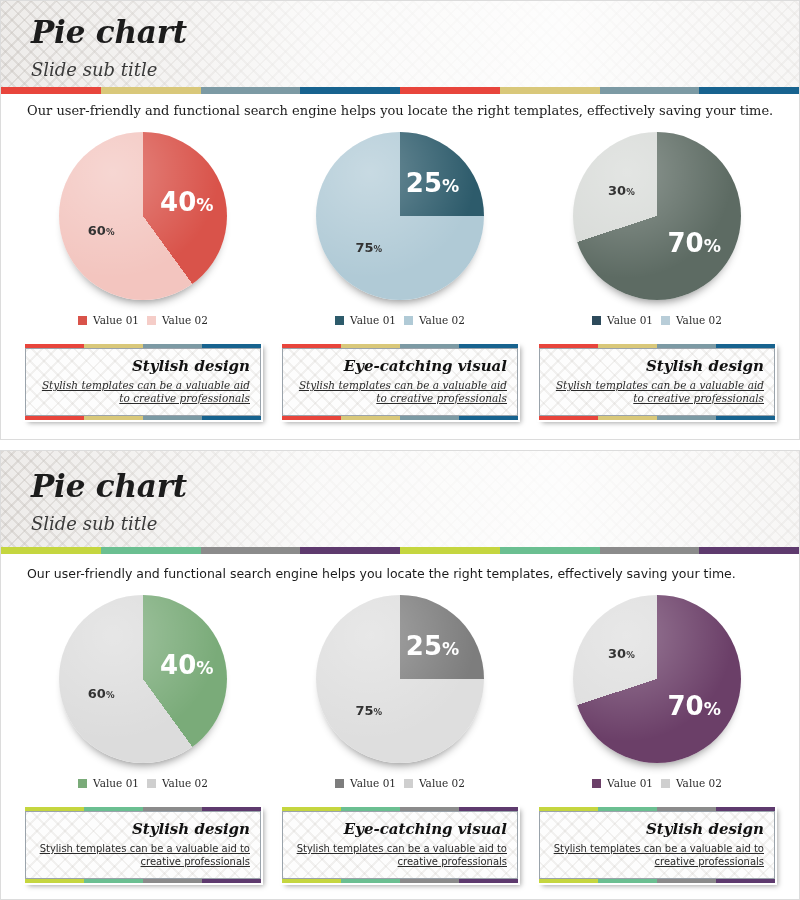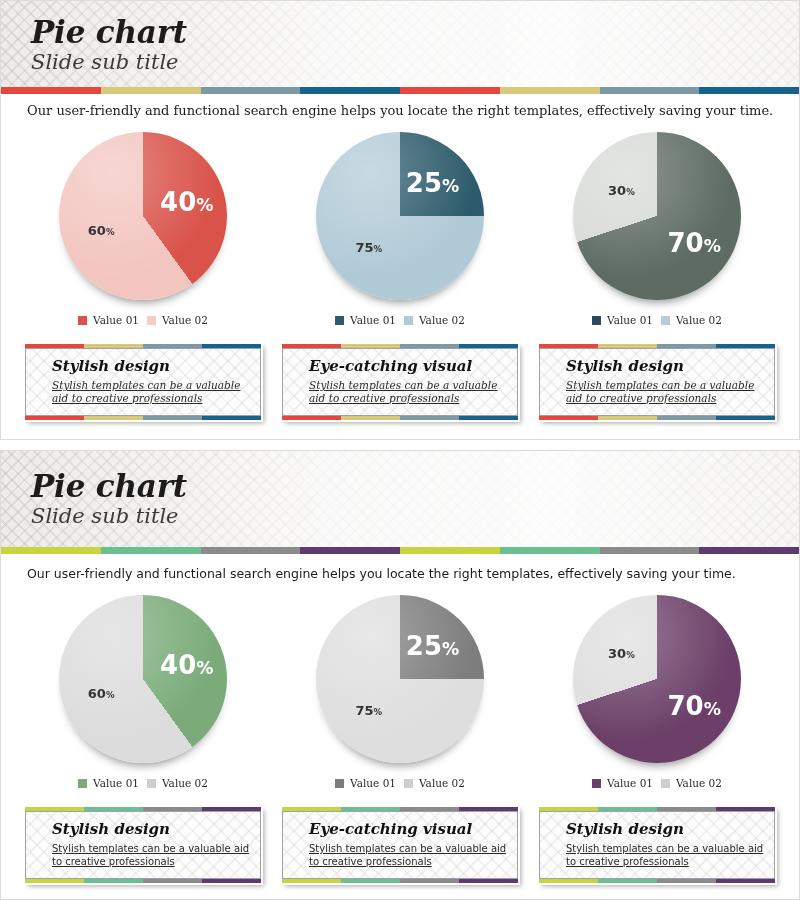--- a/index.html
+++ b/index.html
@@ -43,24 +43,24 @@
     font-weight: 700;
     font-size: 31px;
     line-height: 34px;
     color: #1c1c1c;
     letter-spacing: -0.2px;
   }
   .slide-subtitle {
     font-family: "DejaVu Serif", serif;
     font-style: italic;
     font-weight: 400;
-    font-size: 21px;
+    font-size: 18px;
     line-height: 24px;
     color: #3a3a3a;
-    margin-top: 1px;
+    margin-top: 9px;
   }
 
   
   .accent-rule { display: flex; width: 100%; height: 7px; }
   .accent-rule .seg { flex: 1 1 0; height: 100%; }
 
   
   .intro {
     padding: 9px 26px 0 26px;
     font-family: "DejaVu Serif", serif;
@@ -132,22 +132,22 @@
     padding: 2px;
     box-shadow: 3px 3px 5px -2px rgba(0,0,0,0.35);
   }
   .card-frame {
     position: relative;
     border: 1px solid #9aa3ab;
     background-color: #fdfdfd;
     background-image:
       repeating-linear-gradient(45deg, rgba(200,196,190,0.22) 0px, rgba(200,196,190,0.22) 2px, rgba(255,255,255,0) 2px, rgba(255,255,255,0) 10px),
       repeating-linear-gradient(-45deg, rgba(200,196,190,0.22) 0px, rgba(200,196,190,0.22) 2px, rgba(255,255,255,0) 2px, rgba(255,255,255,0) 10px);
-    padding: 8px 10px 10px 26px;
-    text-align: left;
+    padding: 8px 10px 10px 13px;
+    text-align: right;
   }
   .card-edge { display: flex; height: 4px; width: 100%; }
   .card-edge .seg { flex: 1 1 0; }
   .card-title {
     font-family: "DejaVu Serif", serif;
     font-style: italic;
     font-weight: 700;
     font-size: 15px;
     color: #111111;
     margin-bottom: 4px;

